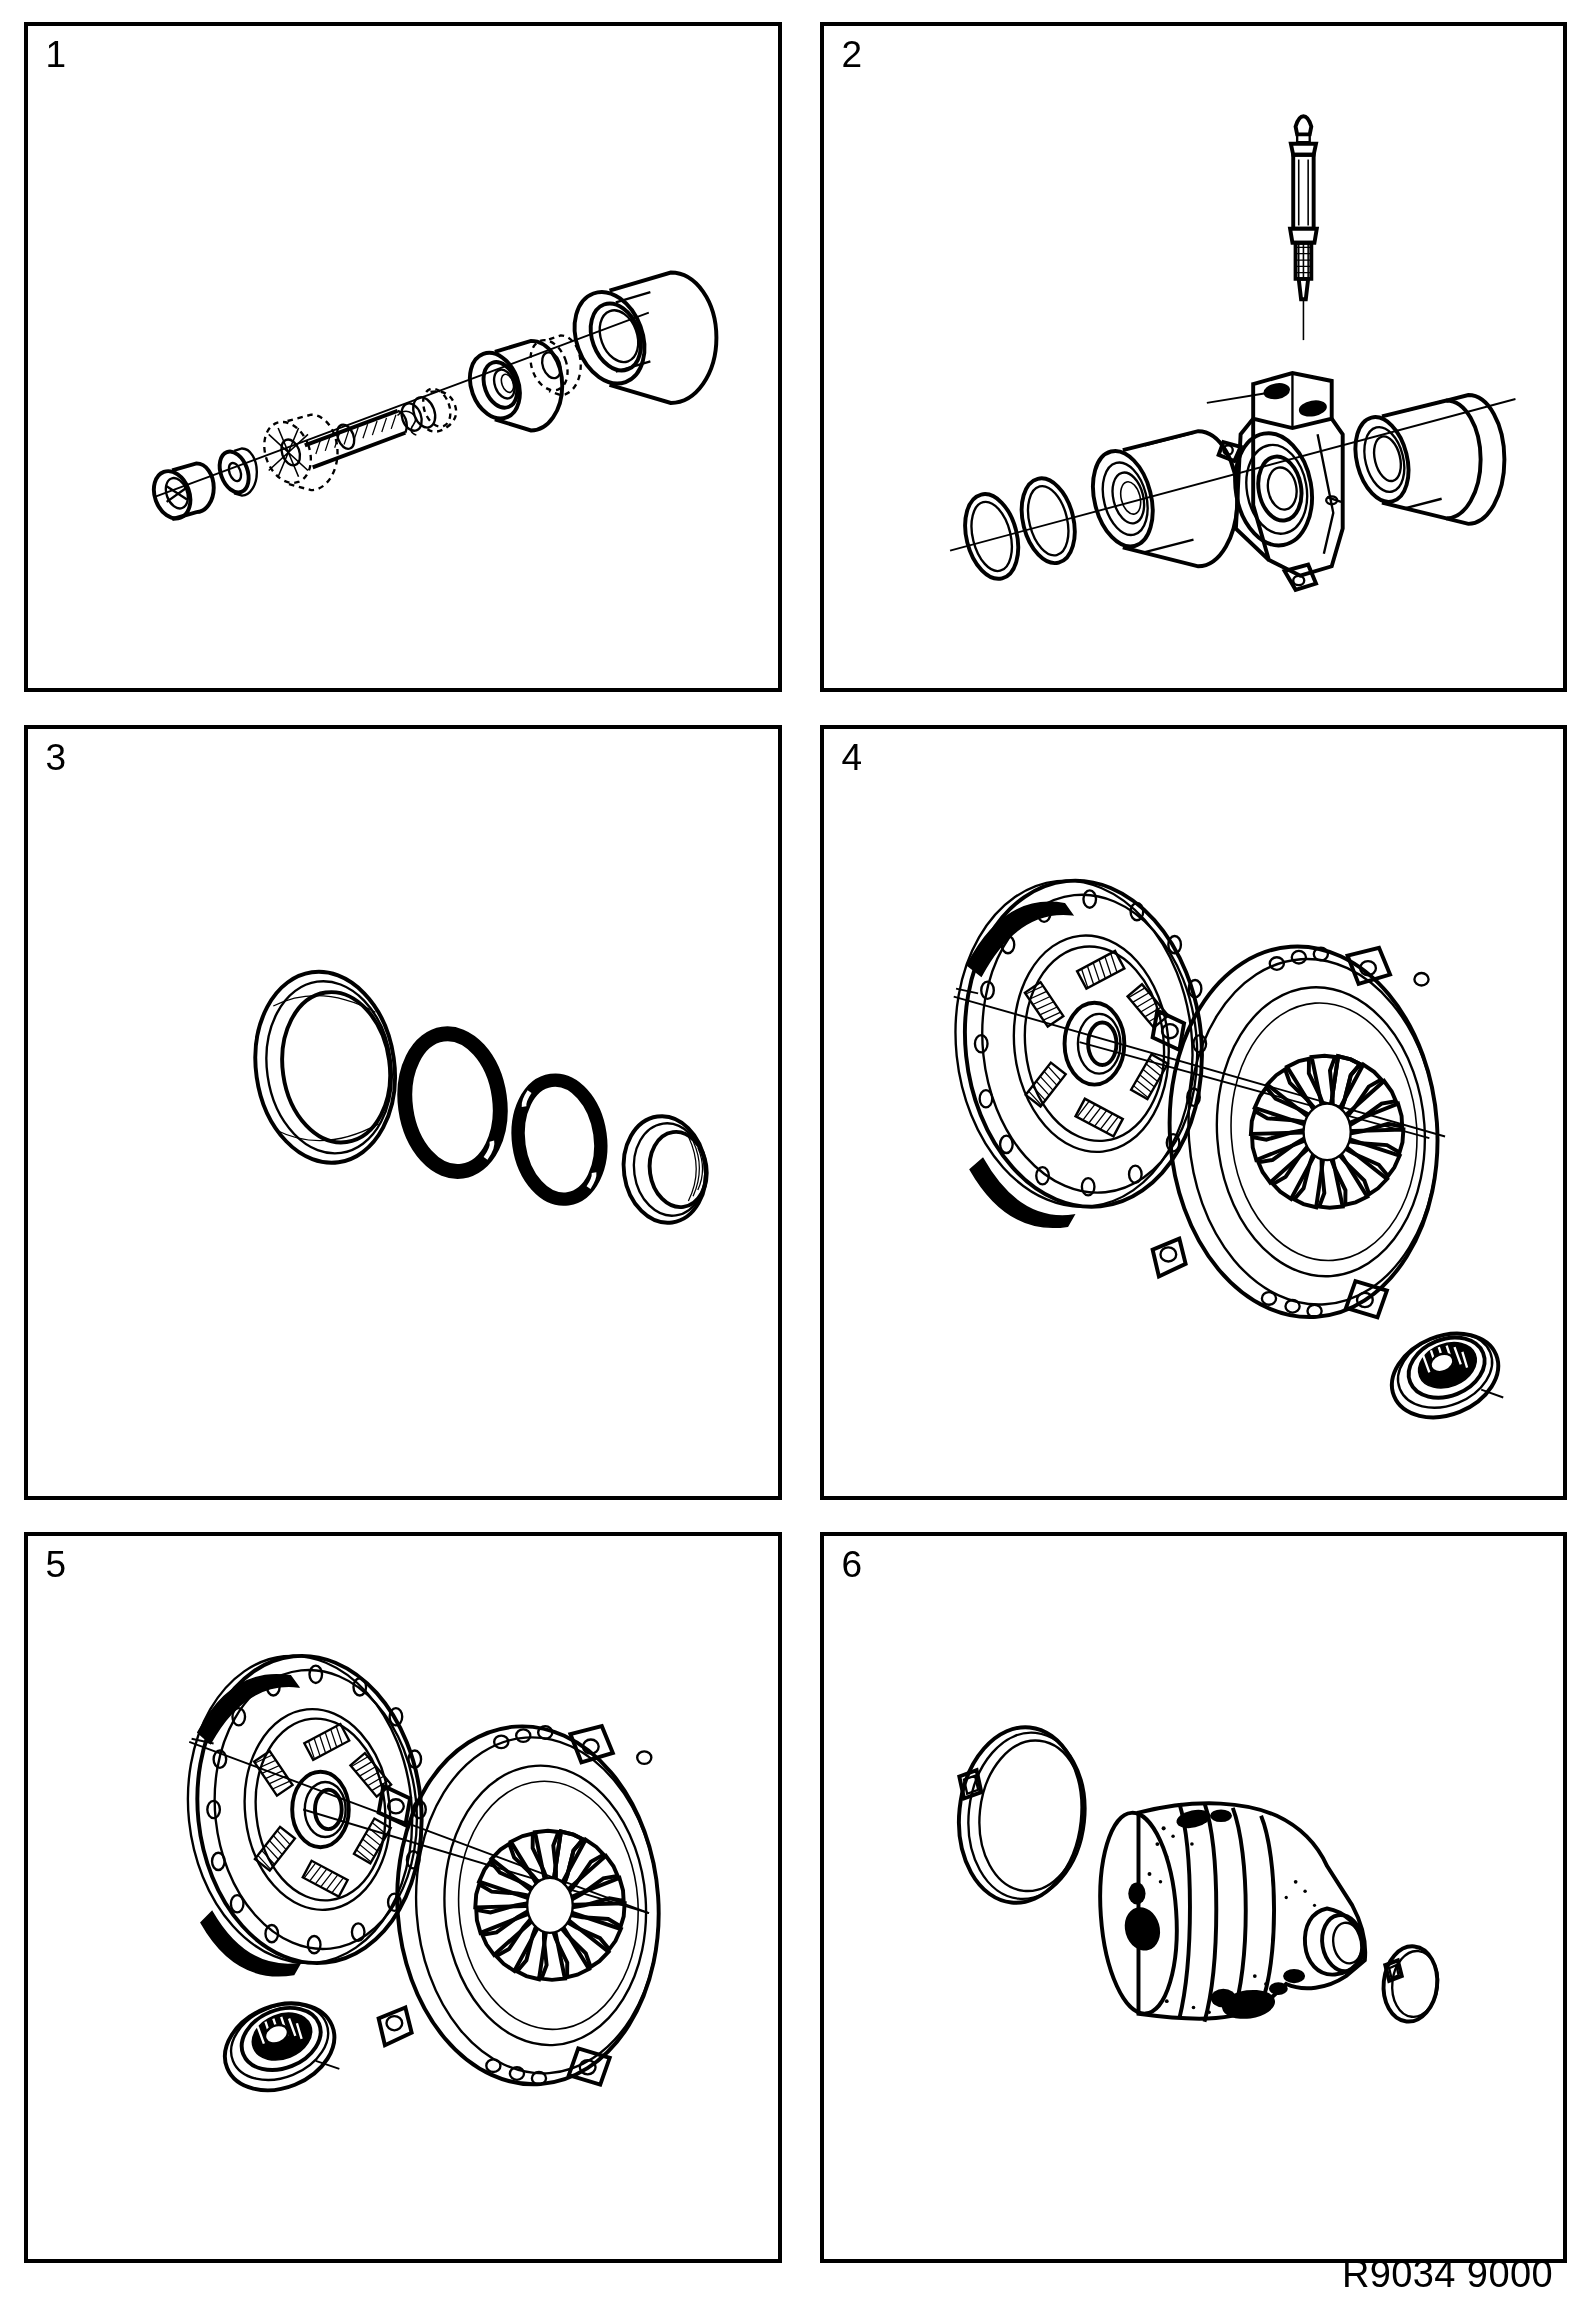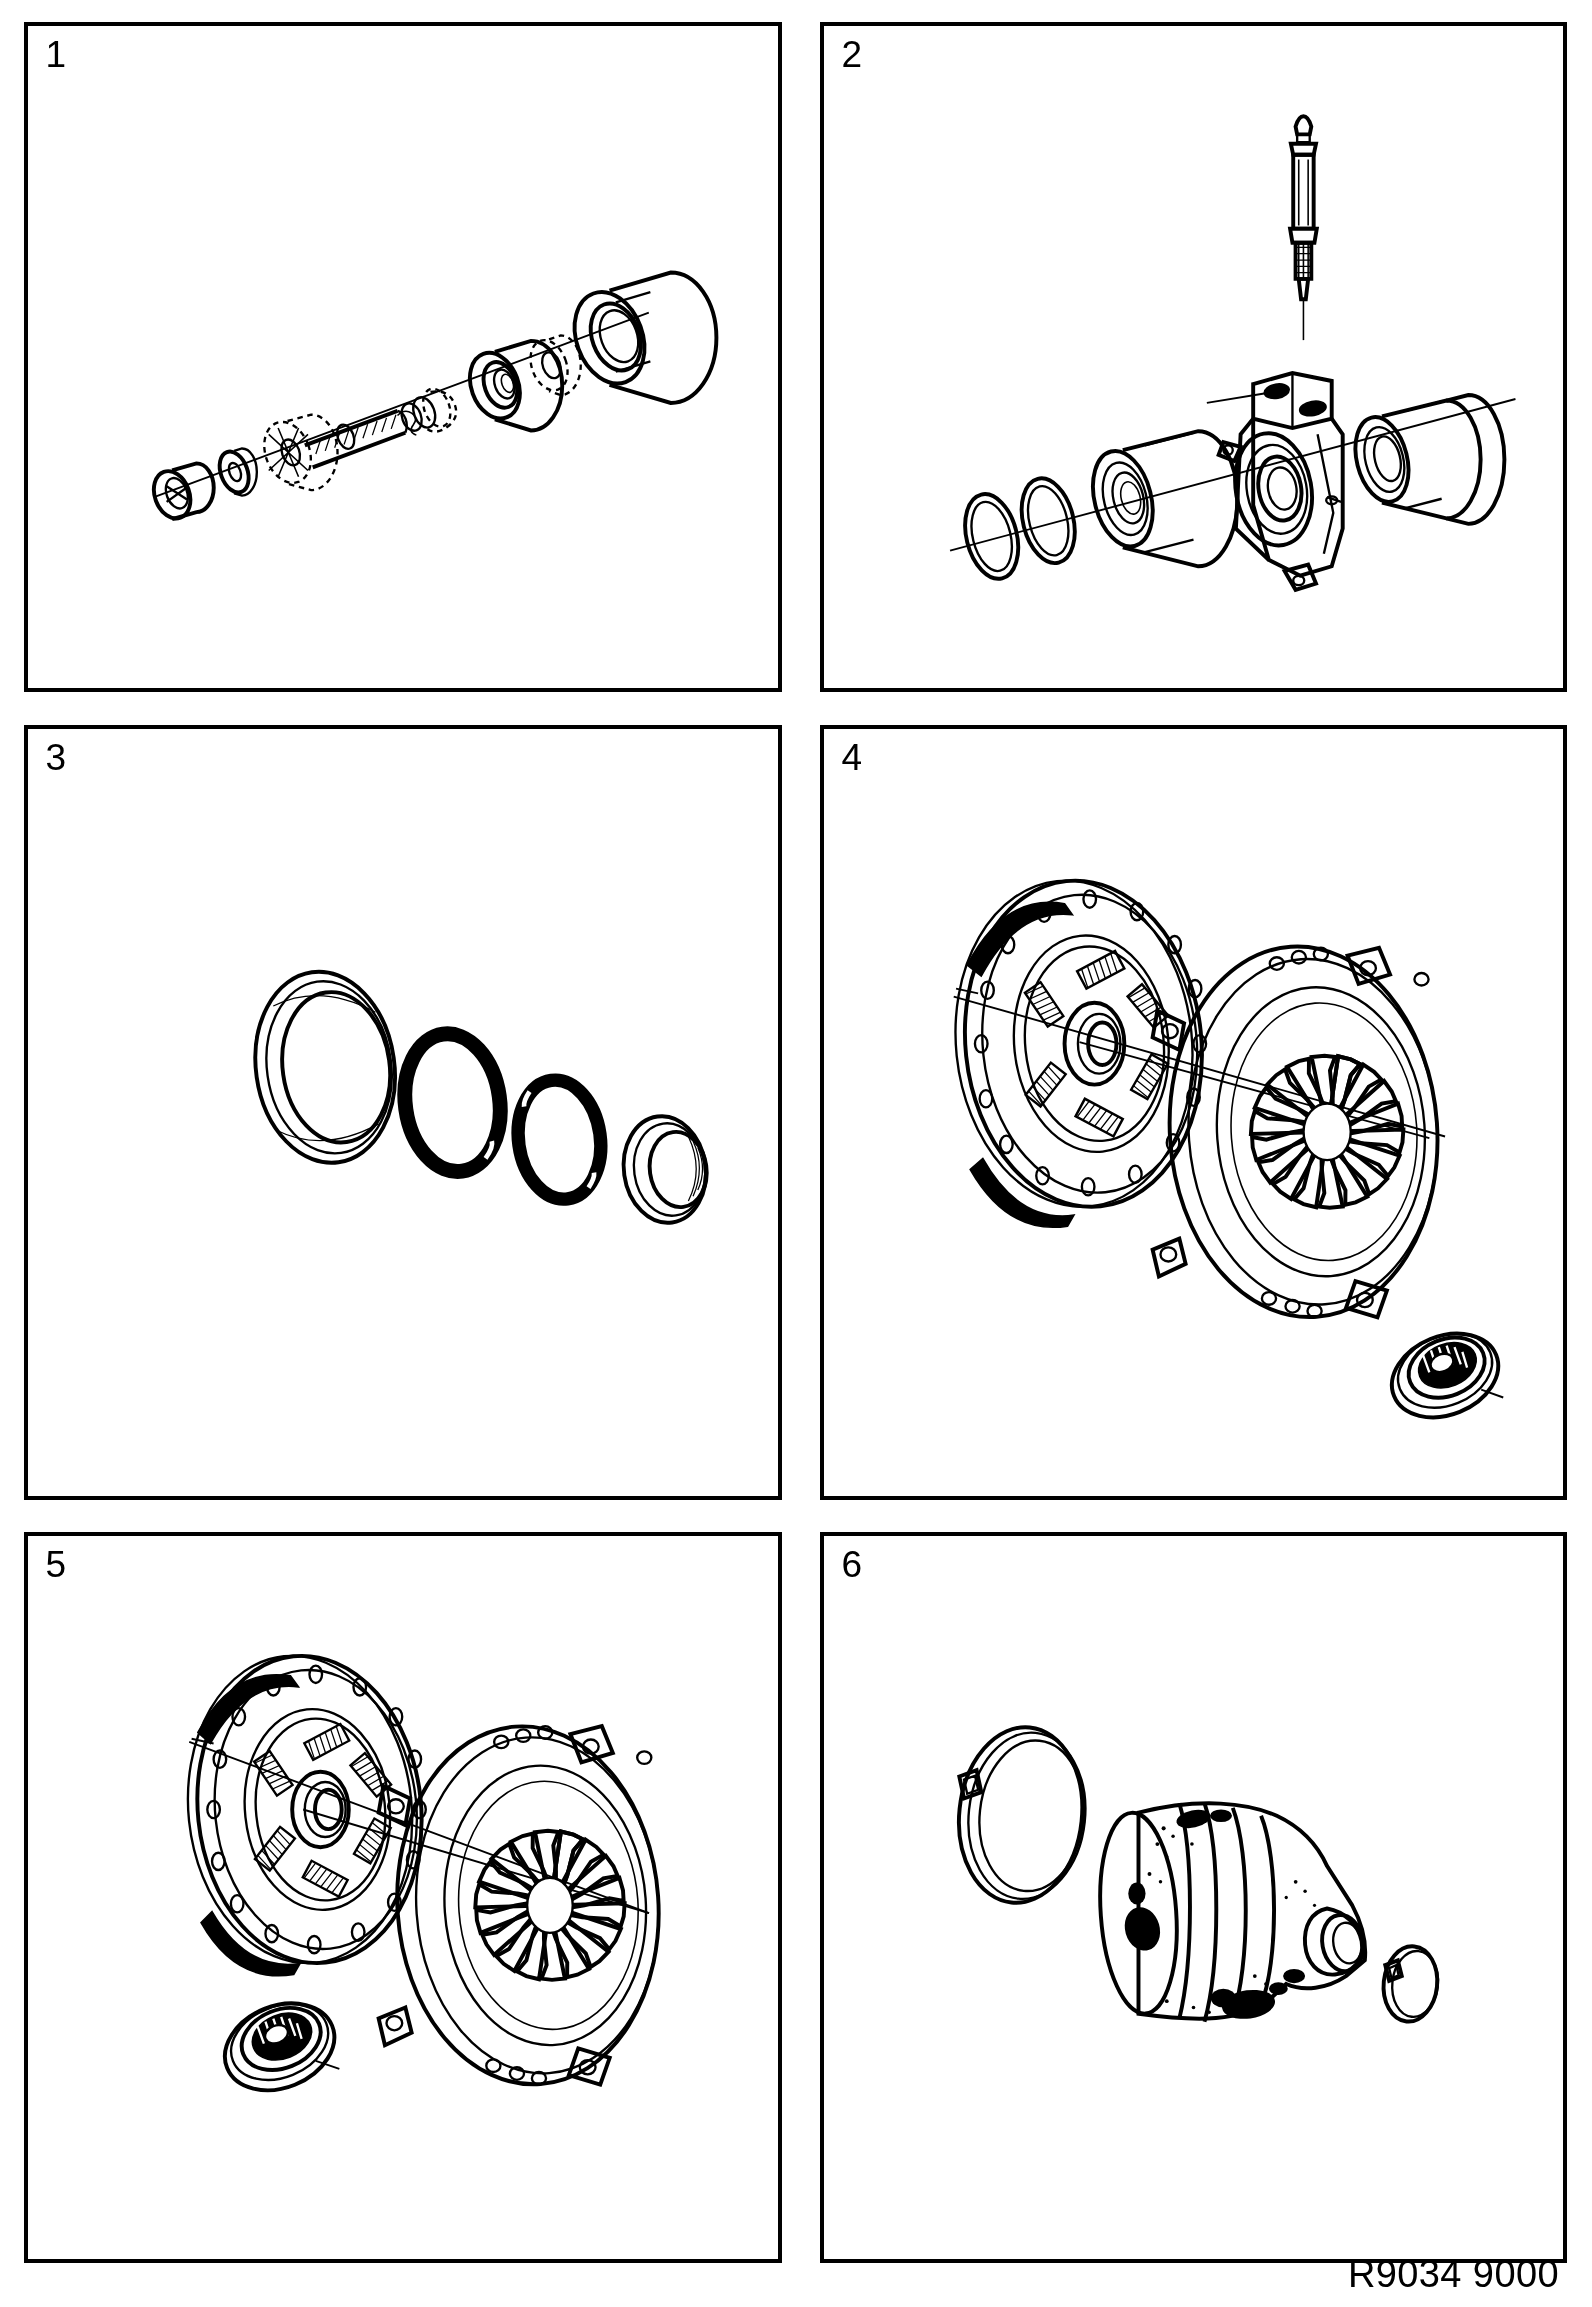--- a/index.html
+++ b/index.html
@@ -56,21 +56,21 @@
   .panel-art {
     position: absolute;
     left: 0; top: 0;
     width: 100%;
     height: 100%;
     display: block;
   }
 
   .ref-code {
     position: absolute;
-    right: 33px;
+    right: 39px;
     bottom: 11px;
     font-size: 38px;
     color: #000;
     font-family: "Liberation Sans", sans-serif;
     letter-spacing: 0.4px;
     white-space: nowrap;
   }
 
   
   svg { shape-rendering: geometricPrecision; }

